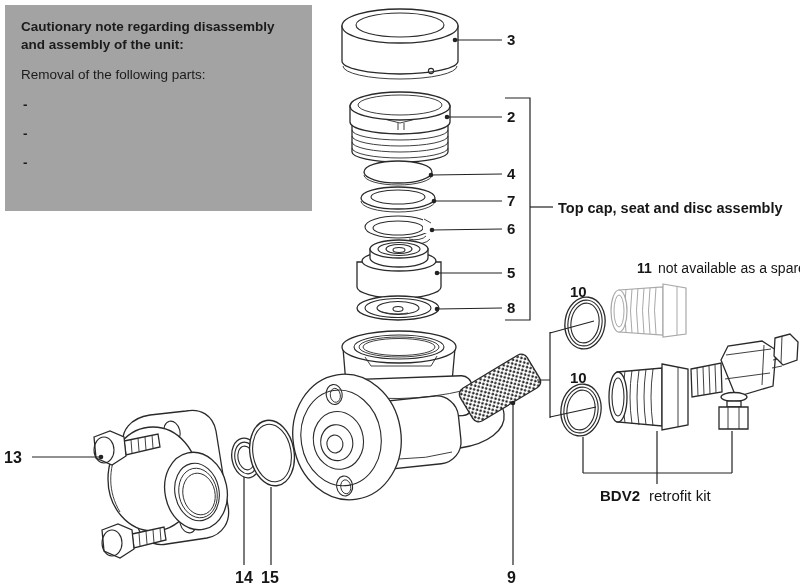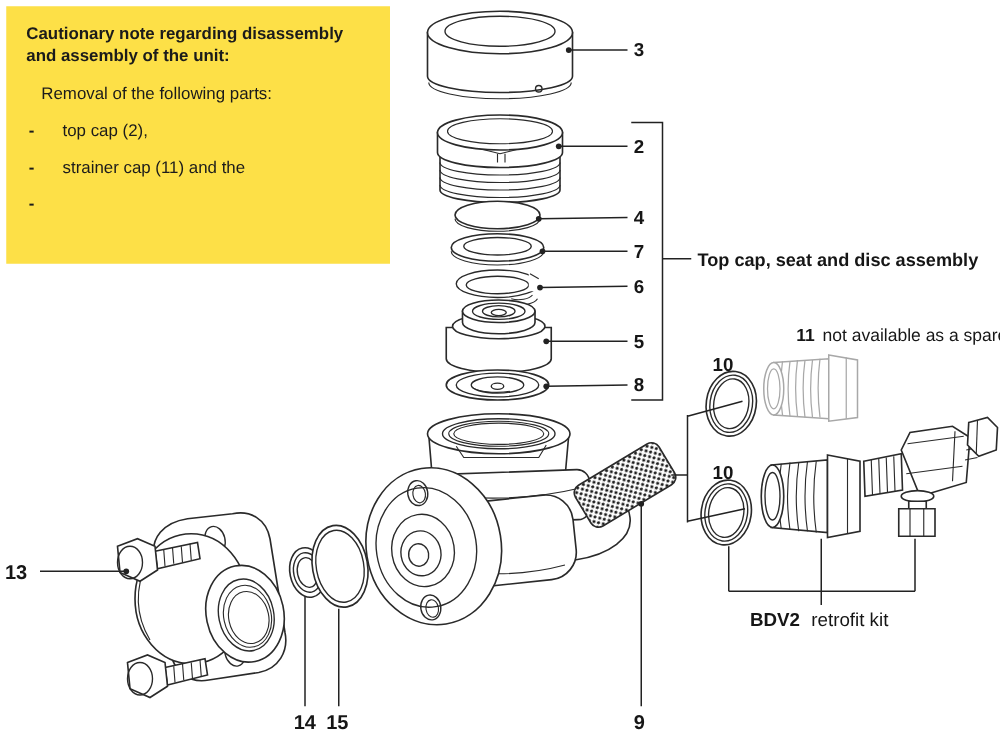--- a/index.html
+++ b/index.html
@@ -20,24 +20,24 @@
   text.callout{font:bold 15px "Liberation Sans",sans-serif;fill:#161616;}
   text.callout-lg{font:bold 16px "Liberation Sans",sans-serif;fill:#161616;}
   text.grouplabel{font:bold 14.5px "Liberation Sans",sans-serif;fill:#161616;}
   text.notebold{font:bold 14px "Liberation Sans",sans-serif;fill:#161616;}
   text.notereg{font:14px "Liberation Sans",sans-serif;fill:#161616;}
   text.kitbold{font:bold 15px "Liberation Sans",sans-serif;fill:#161616;}
   text.kitreg{font:15px "Liberation Sans",sans-serif;fill:#161616;}
 
   
   .caution-box{position:absolute;left:5px;top:5px;width:307px;height:206px;
-    background:#fde047;box-sizing:border-box;padding:13px 14px 10px 16px;
+    background:#a3a3a3;box-sizing:border-box;padding:13px 14px 10px 16px;
     color:#1b1b1b;font-size:13.5px;line-height:1.32;}
   .caution-title{font-weight:bold;margin:0 0 12px 0;}
-  .caution-intro{margin:0 0 13px 12px;}
+  .caution-intro{margin:0 0 13px 0;}
   .bullet{display:flex;margin:0 0 11px 0;}
   .bullet .dash{font-weight:bold;flex:none;width:27px;padding-left:2px;}
   .bullet .btxt{flex:1;}
 </style>
 </head>
 <body>
 
 <div id="stage">
 
 <svg width="800" height="588" viewBox="0 0 800 588">
@@ -271,24 +271,22 @@
     <text class="kitbold" x="600" y="501">BDV2</text>
     <text class="kitreg" x="649" y="501">retrofit kit</text>
   </g>
 </svg>
 
   <div class="caution-box">
     <p class="caution-title">Cautionary note regarding disassembly and assembly of the unit:</p>
     <p class="caution-intro">Removal of the following parts:</p>
     <div class="bullet">
       <span class="dash">-</span>
-      <span class="btxt">top cap (2),</span>
     </div>
     <div class="bullet">
       <span class="dash">-</span>
-      <span class="btxt">strainer cap (11) and the</span>
     </div>
     <div class="bullet">
       <span class="dash">-</span>
     </div>
   </div>
 
 </div>
 
 </body></html>

